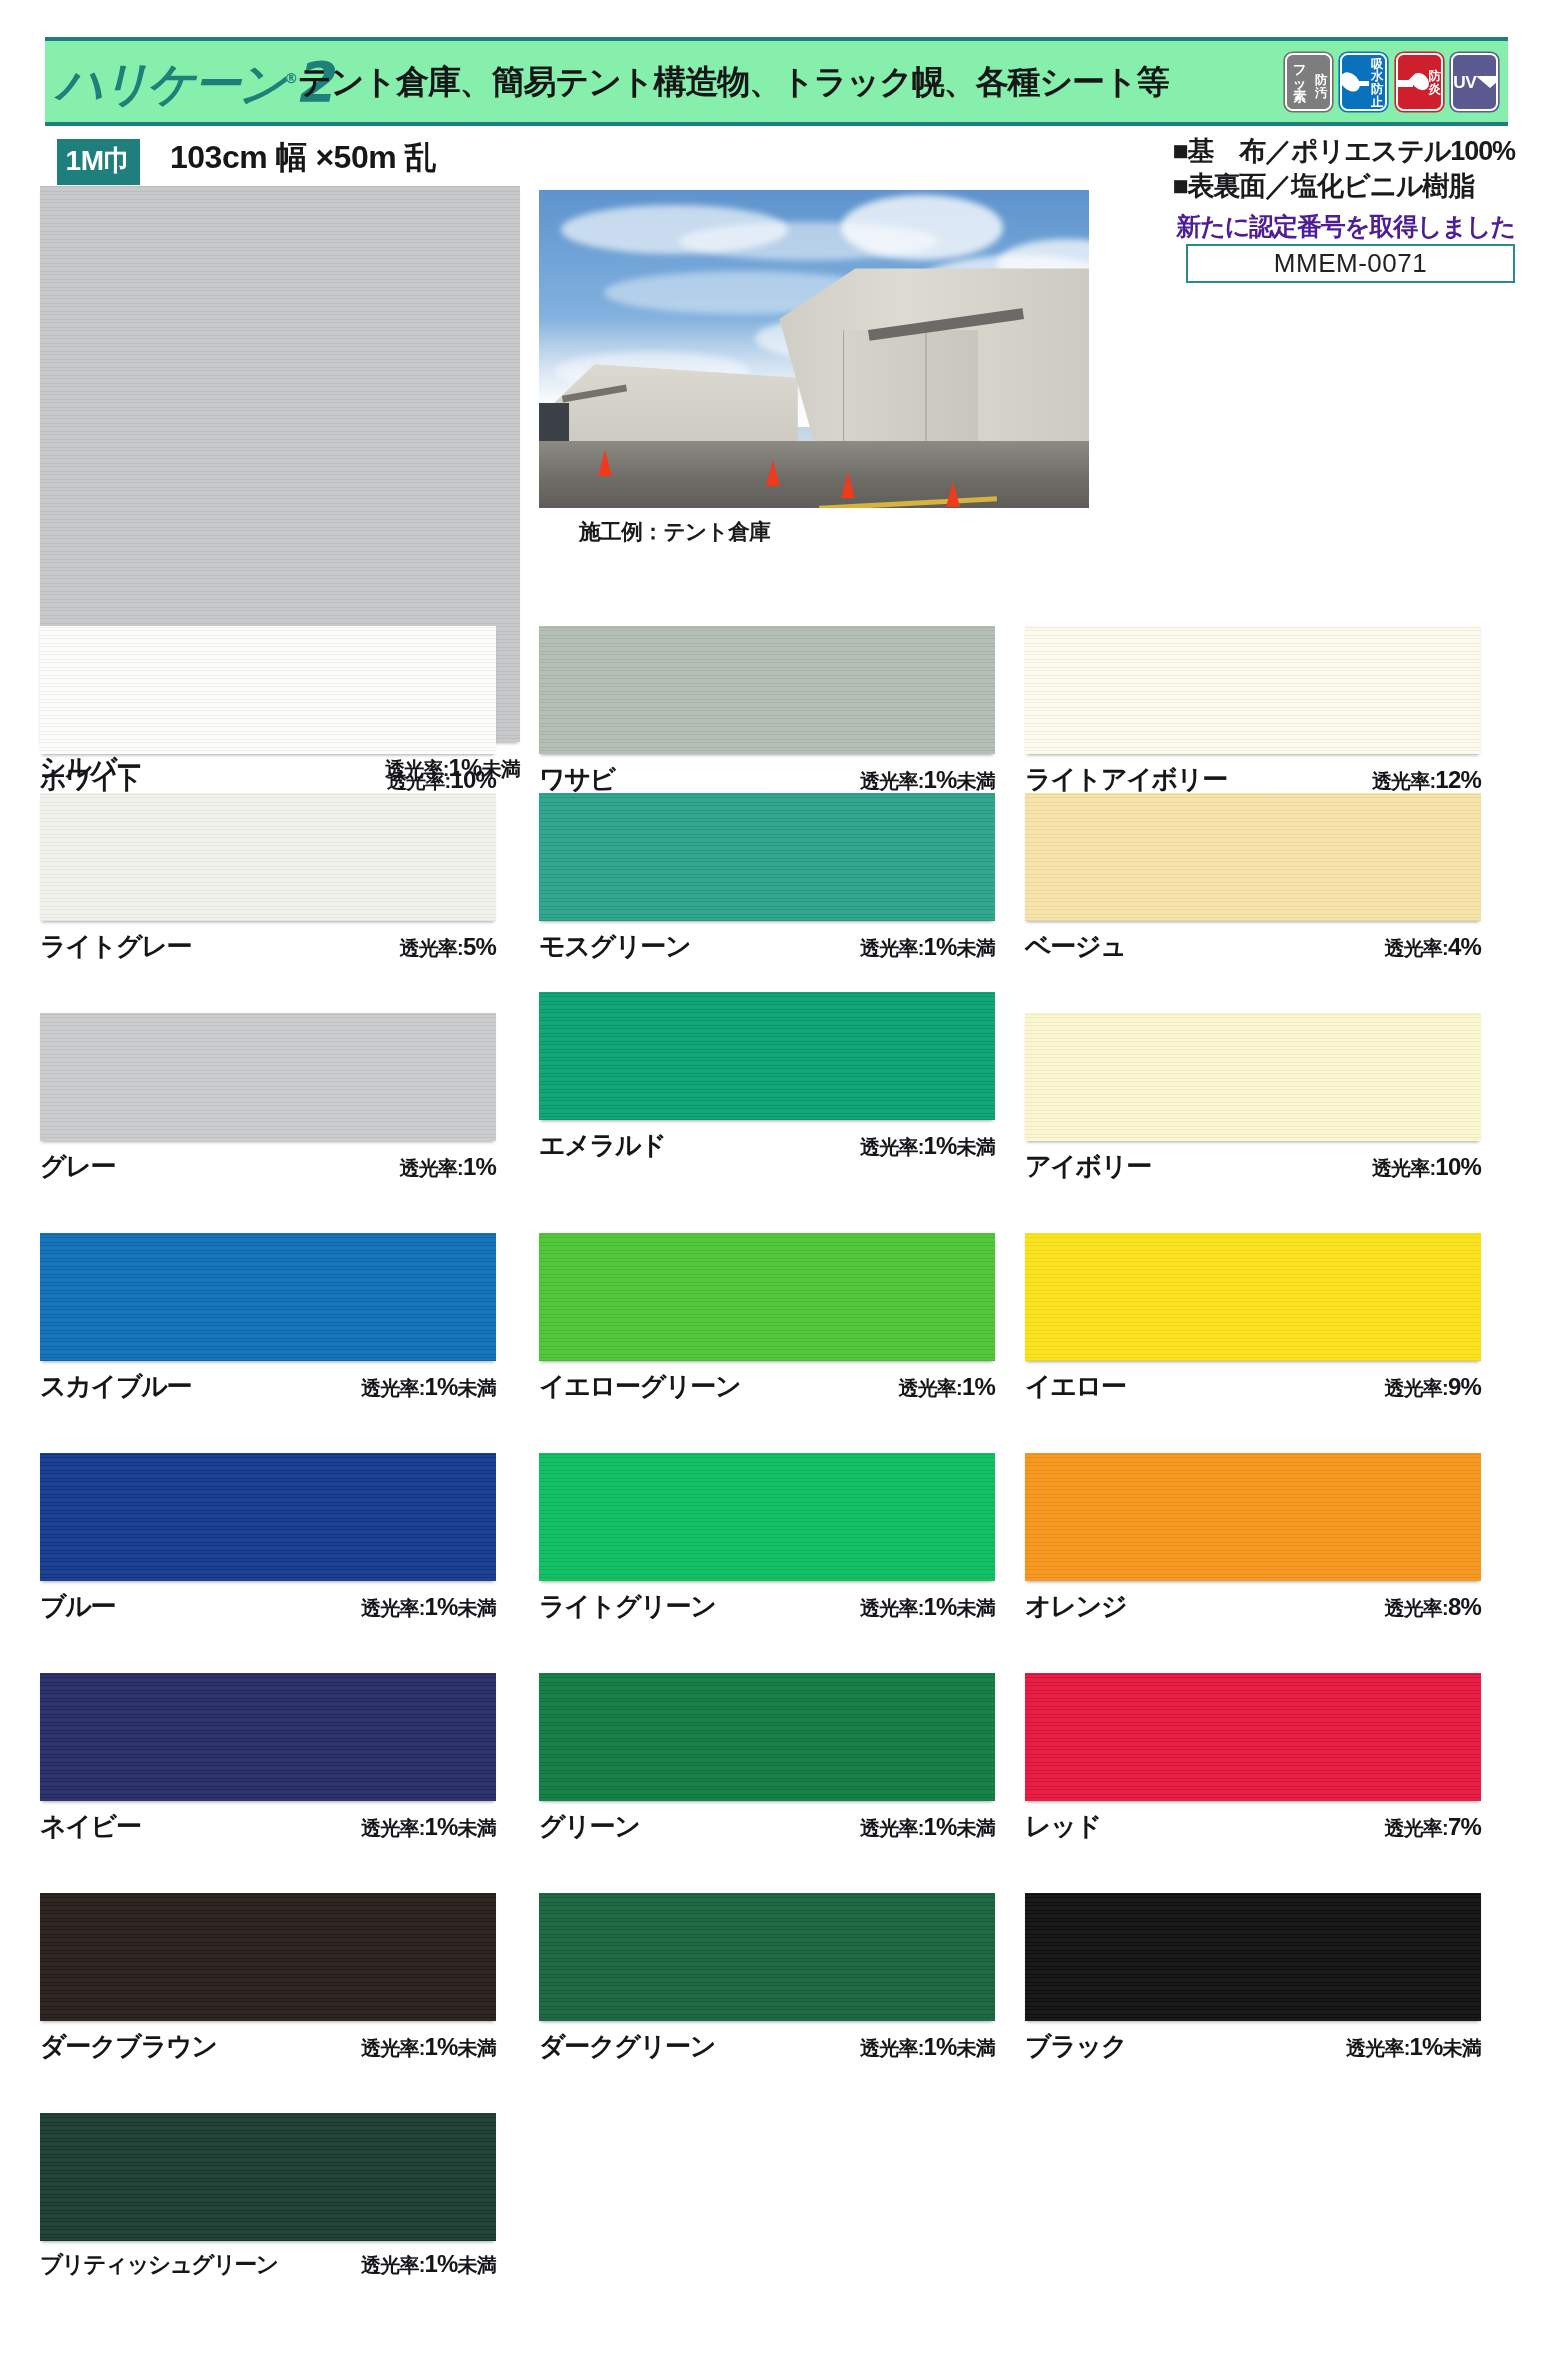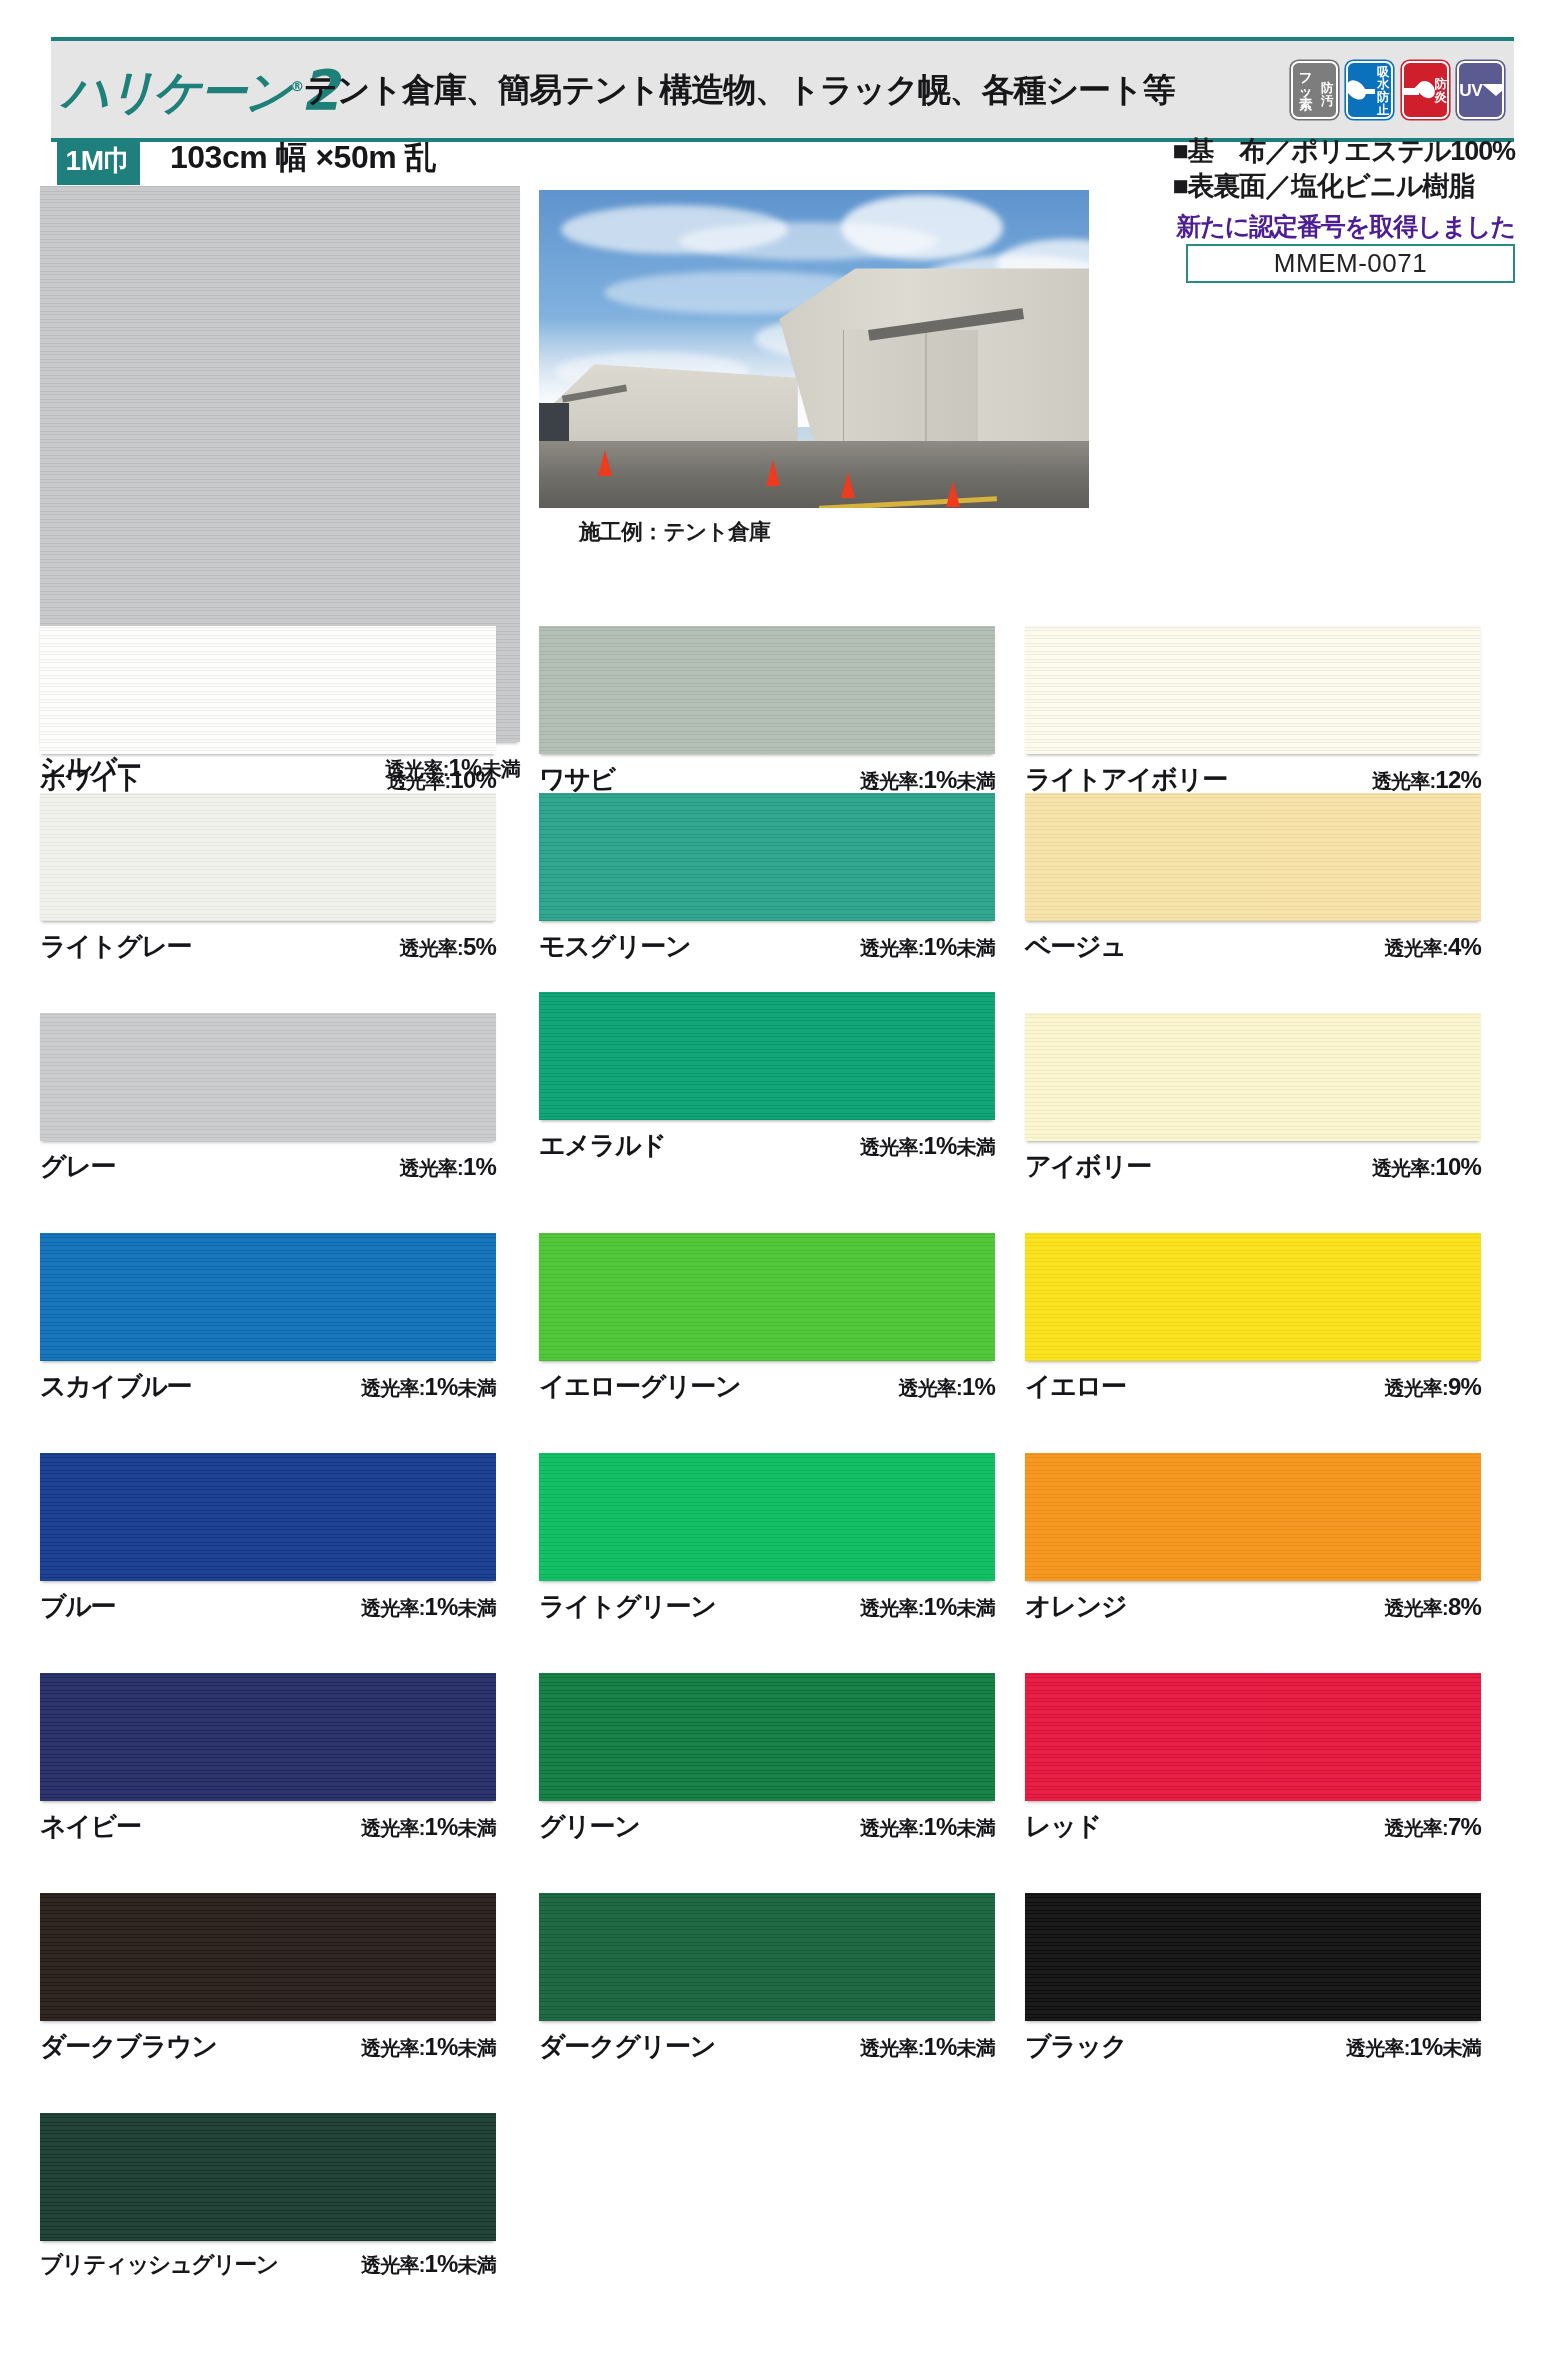--- a/index.html
+++ b/index.html
@@ -8,23 +8,23 @@
     width:1564px; height:2354px;
     background:#ffffff;
     font-family:"Liberation Sans","DejaVu Sans",sans-serif;
     color:#111;
     position:relative;
     overflow:hidden;
   }
 
   
   .header-band{
-    position:absolute; left:51px; top:37px; width:1463px; height:105px;
+    position:absolute; left:45px; top:37px; width:1463px; height:89px;
     border-top:4.9px solid #1f7f7c; border-bottom:4.9px solid #1f7f7c;
-    background:#e5e5e5;
+    background:#86efac;
   }
   .brand-wrap{
     position:absolute; left:10.8px; top:50%; transform:translateY(-50%);
     display:flex; align-items:flex-end;
   }
   .brand-name{
     font-family:"DejaVu Sans",sans-serif;
     font-style:italic; font-weight:bold;
     font-size:47px; color:#1d8079; letter-spacing:-2.2px;
     line-height:1;

